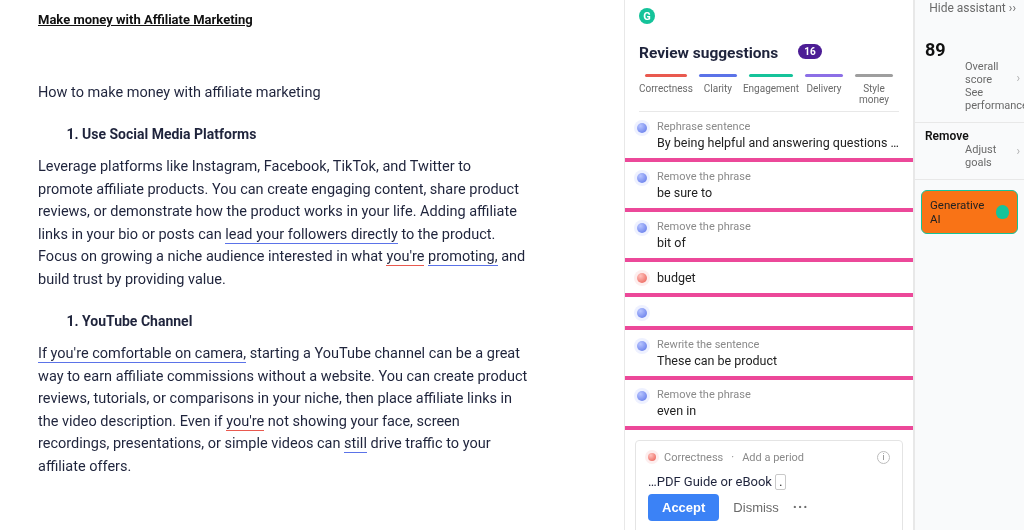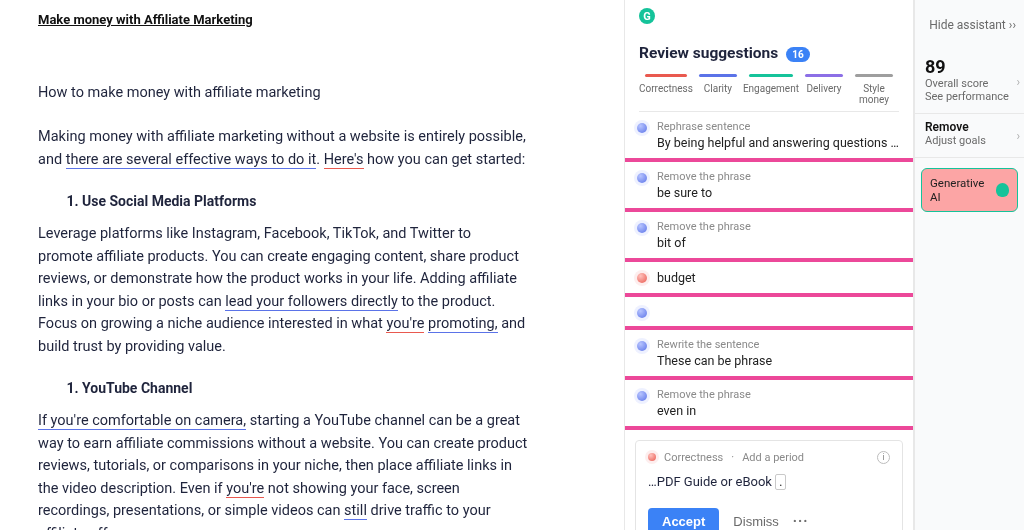--- a/index.html
+++ b/index.html
@@ -66,26 +66,26 @@
     color: #fff;
     font-size: 11px;
     font-weight: 700;
     display: flex; align-items: center; justify-content: center;
     margin-bottom: 20px;
   }
   .panel-title {
     font-size: 15.5px;
     font-weight: 700;
     display: flex;
-    align-items: flex-end;
-    gap: 8px;
+    align-items: flex-start;
+    gap: 20px;
     margin-bottom: 12px;
   }
   .count-badge {
-    background: #3b82f6;
+    background: #4c1d95;
     color: #fff;
     font-size: 10px;
     font-weight: 700;
     border-radius: 9px;
     padding: 2px 6px;
     min-width: 18px;
     text-align: center;
   }
   .tabs {
     display: flex;
@@ -168,21 +168,21 @@
     width: 13px; height: 13px;
     border: 1px solid #bcbcbc;
     border-radius: 50%;
     font-size: 9px;
     color: #8a8a8a;
     display:flex;align-items:center;justify-content:center;
     margin-left: auto;
   }
   .exp-diff {
     font-size: 13px;
-    margin-bottom: 18px;
+    margin-bottom: 4px;
   }
   .addbox {
     display:inline-block;
     border: 1px solid #c9c9c9;
     border-radius: 2px;
     padding: 0 3px;
     font-size: 12px;
     color: #222;
   }
   .exp-actions {
@@ -218,57 +218,58 @@
   .sidebar {
     width: 110px;
     height: 100%;
     background: #f9fafb;
     border-left: 1px solid #e8e8e8;
     display: flex;
     flex-direction: column;
     font-size: 11px;
   }
   .hide-ass {
-    padding: 18px 8px 18px 0;
+    padding: 1px 8px 18px 0;
     text-align: right;
     color: #6a6a6a;
     font-size: 12px;
     cursor: pointer;
   }
   .side-block {
     border-bottom: 1px solid #e8e8e8;
     padding: 6px 8px 10px 10px;
     position: relative;
   }
   .score {
     font-size: 18px;
     font-weight: 700;
     color: #111;
   }
   .side-sub {
     color: #6a6a6a;
     font-size: 11px;
+    margin-left: 40px;
   }
   .side-label {
     font-size: 12px;
     font-weight: 600;
     color: #111;
   }
   .chev {
     position: absolute;
     right: 4px;
     top: 50%;
     transform: translateY(-50%);
     color: #b0b0b0;
     font-size: 12px;
   }
   .gen-ai {
     margin: 10px 6px;
     border: 1.5px solid #15c39a;
-    background: #fca5a5;
+    background: #f97316;
     border-radius: 6px;
     padding: 7px 8px;
     font-size: 11.5px;
     color: #222;
     display: flex;
     align-items: center;
     justify-content: space-between;
     cursor: pointer;
   }
   .bulb {
@@ -279,23 +280,20 @@
   }
 </style>
 </head>
 <body>
 
 <div class="editor">
   <div class="doc-title">Make money with Affiliate Marketing</div>
 
   <p>How to make money with affiliate marketing</p>
 
-  <p>
-    <span>Making money with affiliate marketing without a website is entirely possible, and </span><span class="underline-blue">there are several effective ways to do it</span><span>. </span><span class="underline-red">Here's</span><span> how you can get started:</span>
-  </p>
 
   <ol>
     <li class="bold">Use Social Media Platforms</li>
   </ol>
 
   <p>
     <span>Leverage platforms like Instagram, Facebook, TikTok, and Twitter to promote affiliate products. You can create engaging content, share product reviews, or demonstrate how the product works in your life. Adding affiliate links in your bio or posts can </span><span class="underline-blue">lead your followers directly</span><span> to the product. Focus on growing a niche audience interested in what </span><span class="underline-red">you're</span><span> </span><span class="underline-blue">promoting,</span><span> and build trust by providing value.</span>
   </p>
 
   <ol>
@@ -351,21 +349,21 @@
         <div class="sugg-text">budget</div>
       </div>
     </div>
     <div class="sugg">
       <div class="dot dot-blue"></div>
     </div>
     <div class="sugg">
       <div class="dot dot-blue"></div>
       <div class="sugg-body">
         <div class="sugg-title">Rewrite the sentence</div>
-        <div class="sugg-text">These can be phrase</div>
+        <div class="sugg-text">These can be product</div>
       </div>
     </div>
     <div class="sugg">
       <div class="dot dot-blue"></div>
       <div class="sugg-body">
         <div class="sugg-title">Remove the phrase</div>
         <div class="sugg-text">even in</div>
       </div>
     </div>
 

